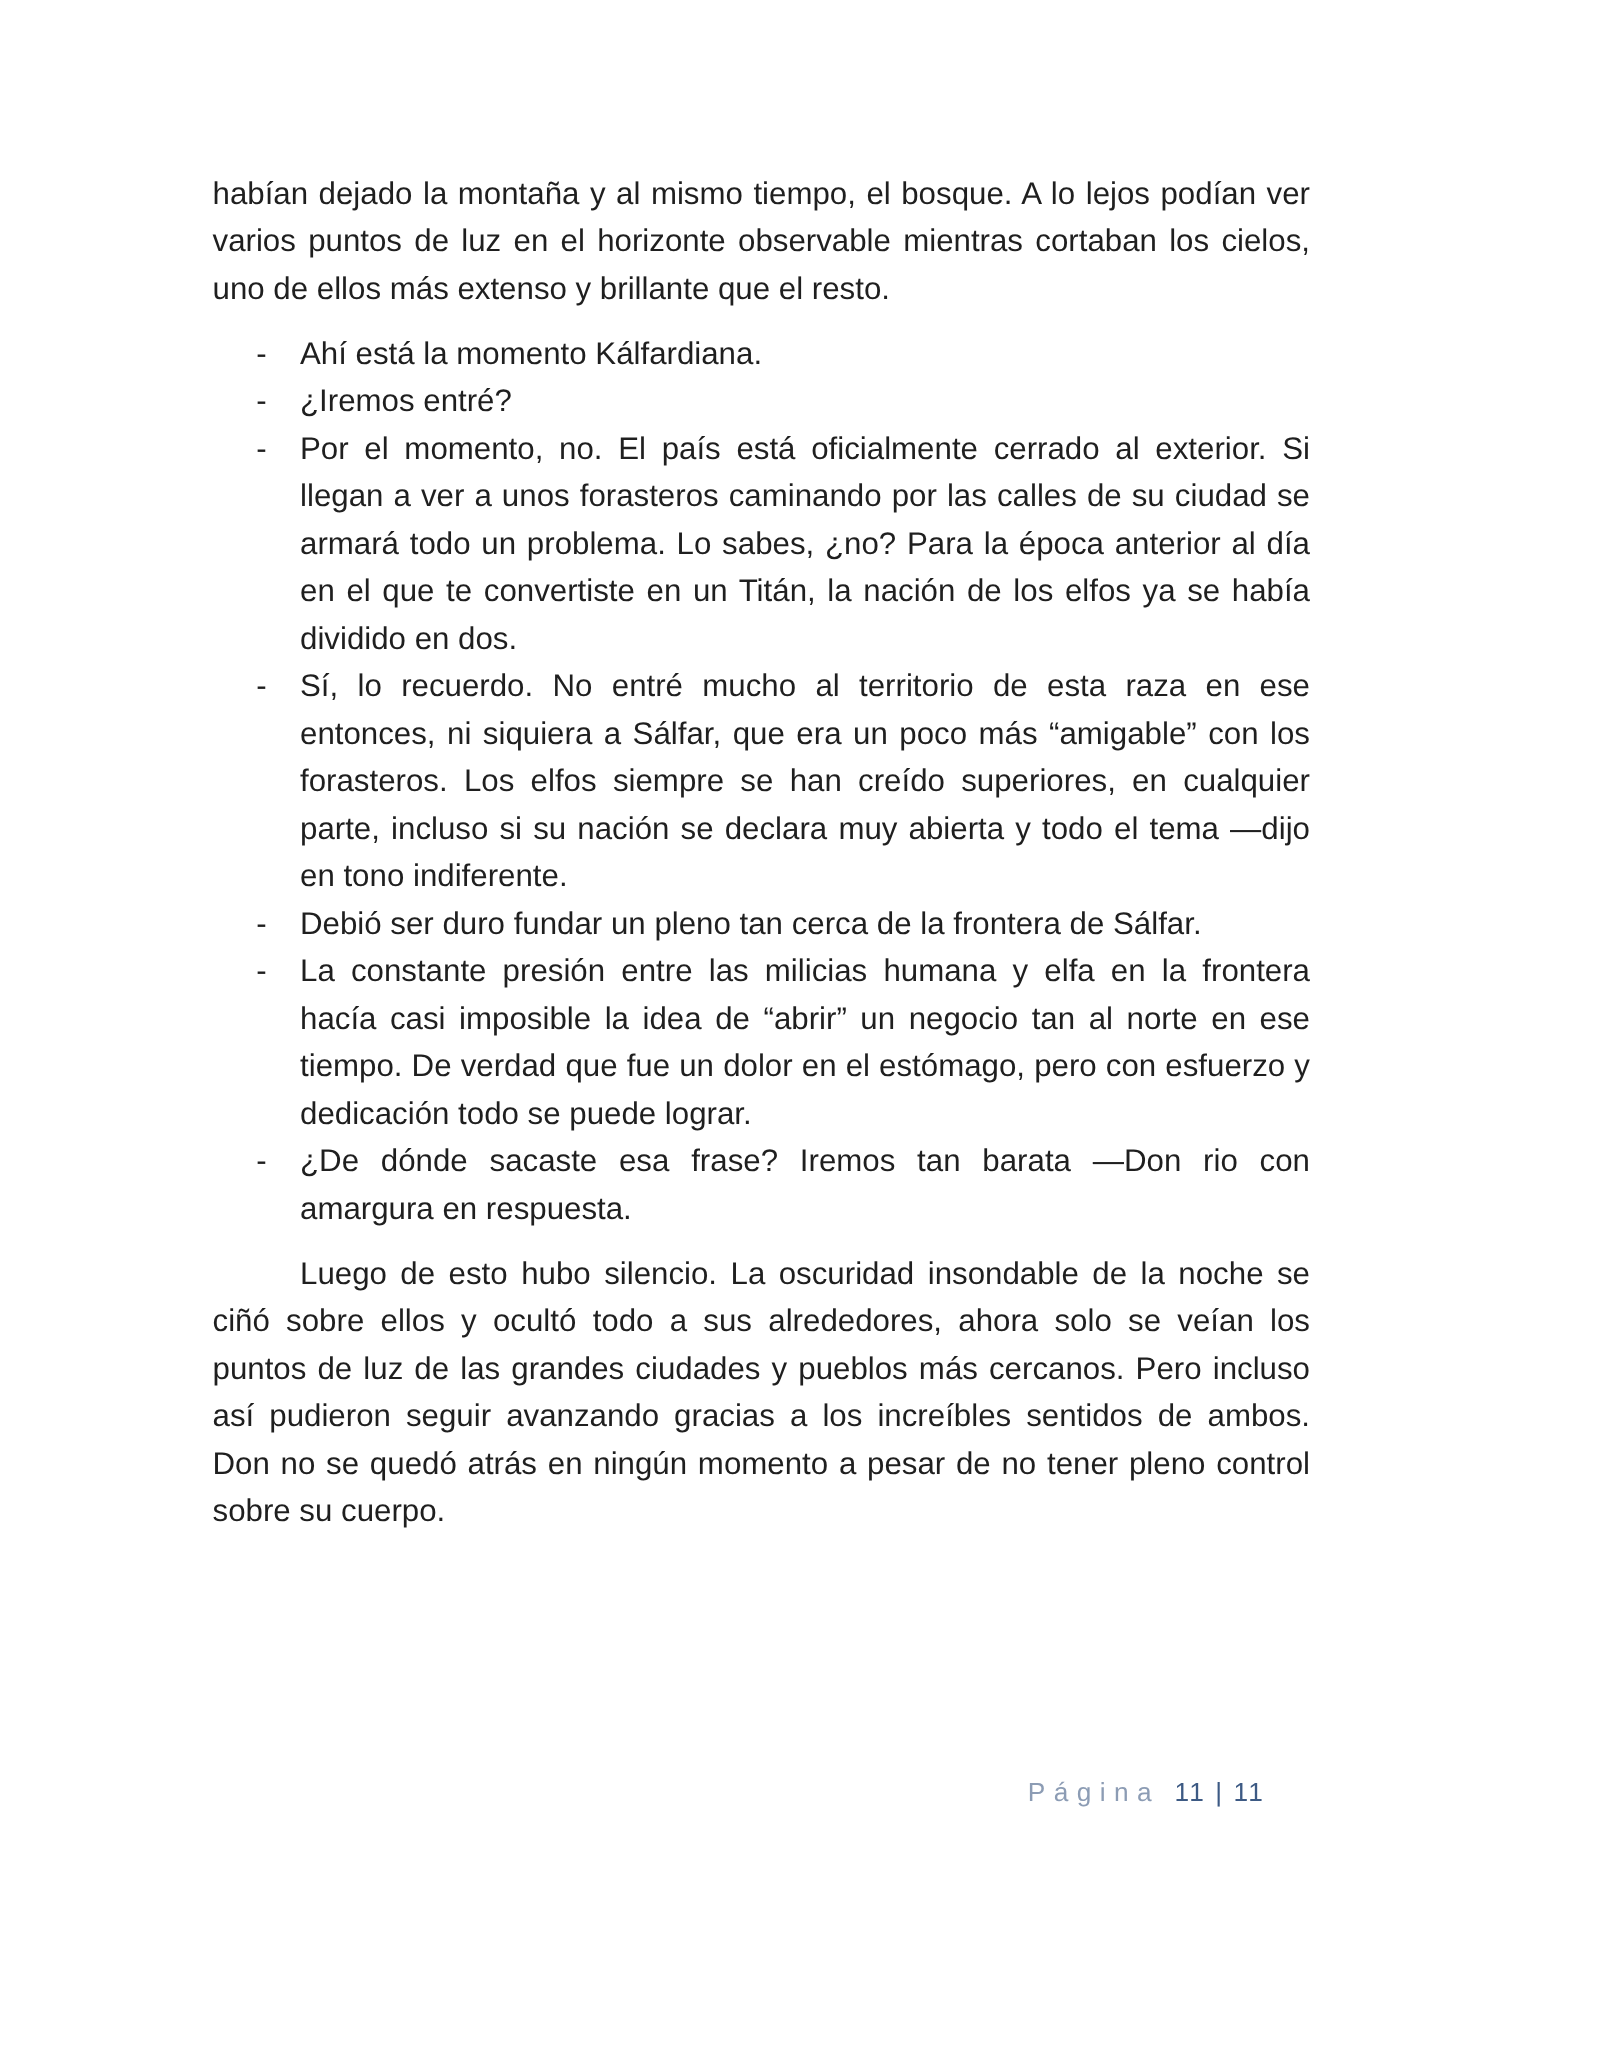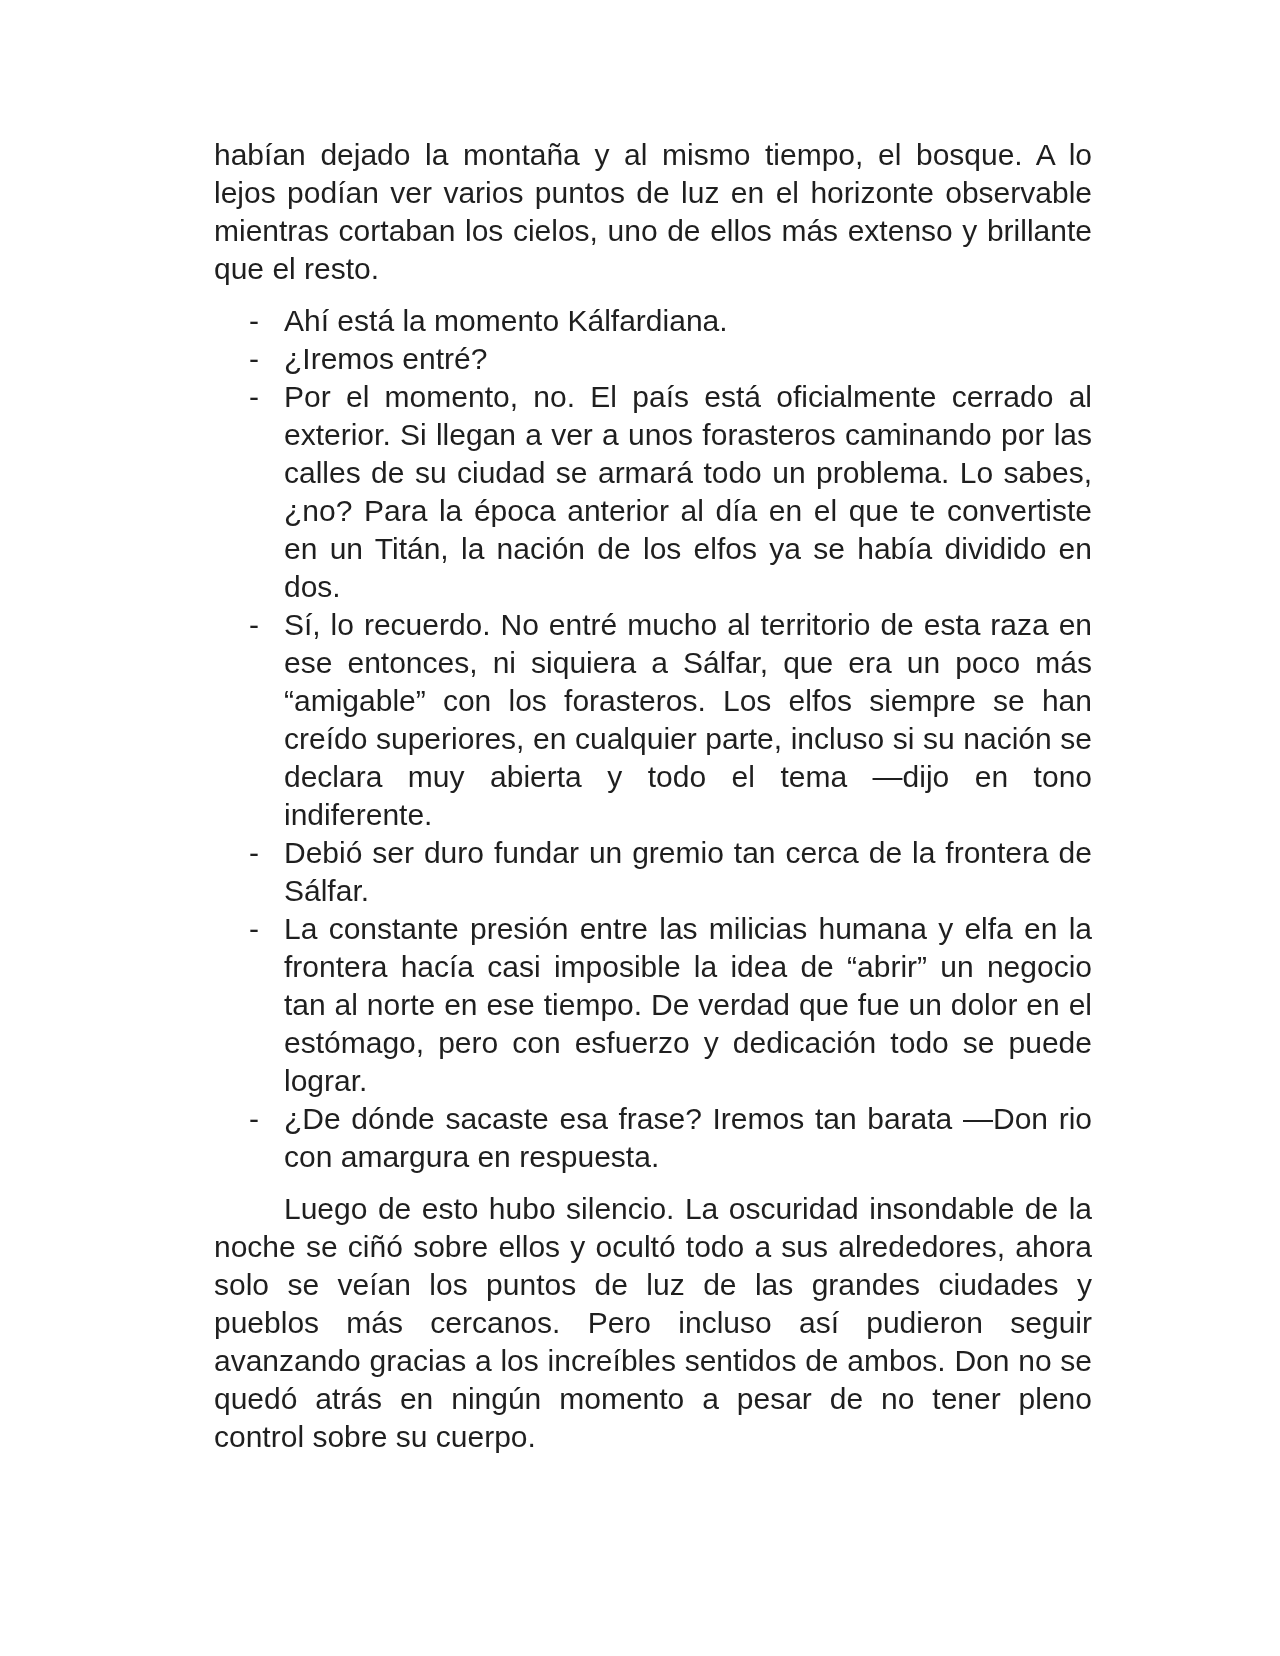--- a/index.html
+++ b/index.html
@@ -21,24 +21,23 @@
     top: 0;
     width: 1280px;
     height: 1656px;
     background: #ffffff;
   }
   .content {
     position: absolute;
     left: 170px;
     top: 136px;
     width: 878px;
-    font-size: 30px;
+    font-size: 25px;
     line-height: 38px;
     text-align: justify;
-    margin-left: 44px;
   }
   .para {
     margin: 0 0 14px 0;
   }
   .para.indent-first {
     text-indent: 70px;
   }
   .dialogue-list {
     margin: 0 0 14px 0;
   }
@@ -100,33 +99,36 @@
         <div class="dialogue-text">Por el momento, no. El país está oficialmente cerrado al exterior. Si llegan a ver a unos forasteros caminando por las calles de su ciudad se armará todo un problema. Lo sabes, ¿no? Para la época anterior al día en el que te convertiste en un Titán, la nación de los elfos ya se había dividido en dos.</div>
       </div>
 
       <div class="dialogue-item">
         <span class="dialogue-marker">-</span>
         <div class="dialogue-text">Sí, lo recuerdo. No entré mucho al territorio de esta raza en ese entonces, ni siquiera a Sálfar, que era un poco más “amigable” con los forasteros. Los elfos siempre se han creído superiores, en cualquier parte, incluso si su nación se declara muy abierta y todo el tema —dijo en tono indiferente.</div>
       </div>
 
       <div class="dialogue-item">
         <span class="dialogue-marker">-</span>
-        <div class="dialogue-text">Debió ser duro fundar un gremio tan cerca de la frontera de Sálfar.</div>
+        <div class="dialogue-text">Debió ser duro fundar un pleno tan cerca de la frontera de Sálfar.</div>
       </div>
 
       <div class="dialogue-item">
         <span class="dialogue-marker">-</span>
         <div class="dialogue-text">La constante presión entre las milicias humana y elfa en la frontera hacía casi imposible la idea de “abrir” un negocio tan al norte en ese tiempo. De verdad que fue un dolor en el estómago, pero con esfuerzo y dedicación todo se puede lograr.</div>
       </div>
 
       <div class="dialogue-item">
         <span class="dialogue-marker">-</span>
         <div class="dialogue-text">¿De dónde sacaste esa frase? Iremos tan barata —Don rio con amargura en respuesta.</div>
       </div>
 
     </div>
 
     <p class="para indent-first">Luego de esto hubo silencio. La oscuridad insondable de la noche se ciñó sobre ellos y ocultó todo a sus alrededores, ahora solo se veían los puntos de luz de las grandes ciudades y pueblos más cercanos. Pero incluso así pudieron seguir avanzando gracias a los increíbles sentidos de ambos. Don no se quedó atrás en ningún momento a pesar de no tener pleno control sobre su cuerpo.</p>
 
   </div>
 
+  <div class="footer">
+    <span class="footer-label">Página</span><span class="footer-number">11 | 11</span>
+  </div>
 
 </div>
 
 </body></html>

